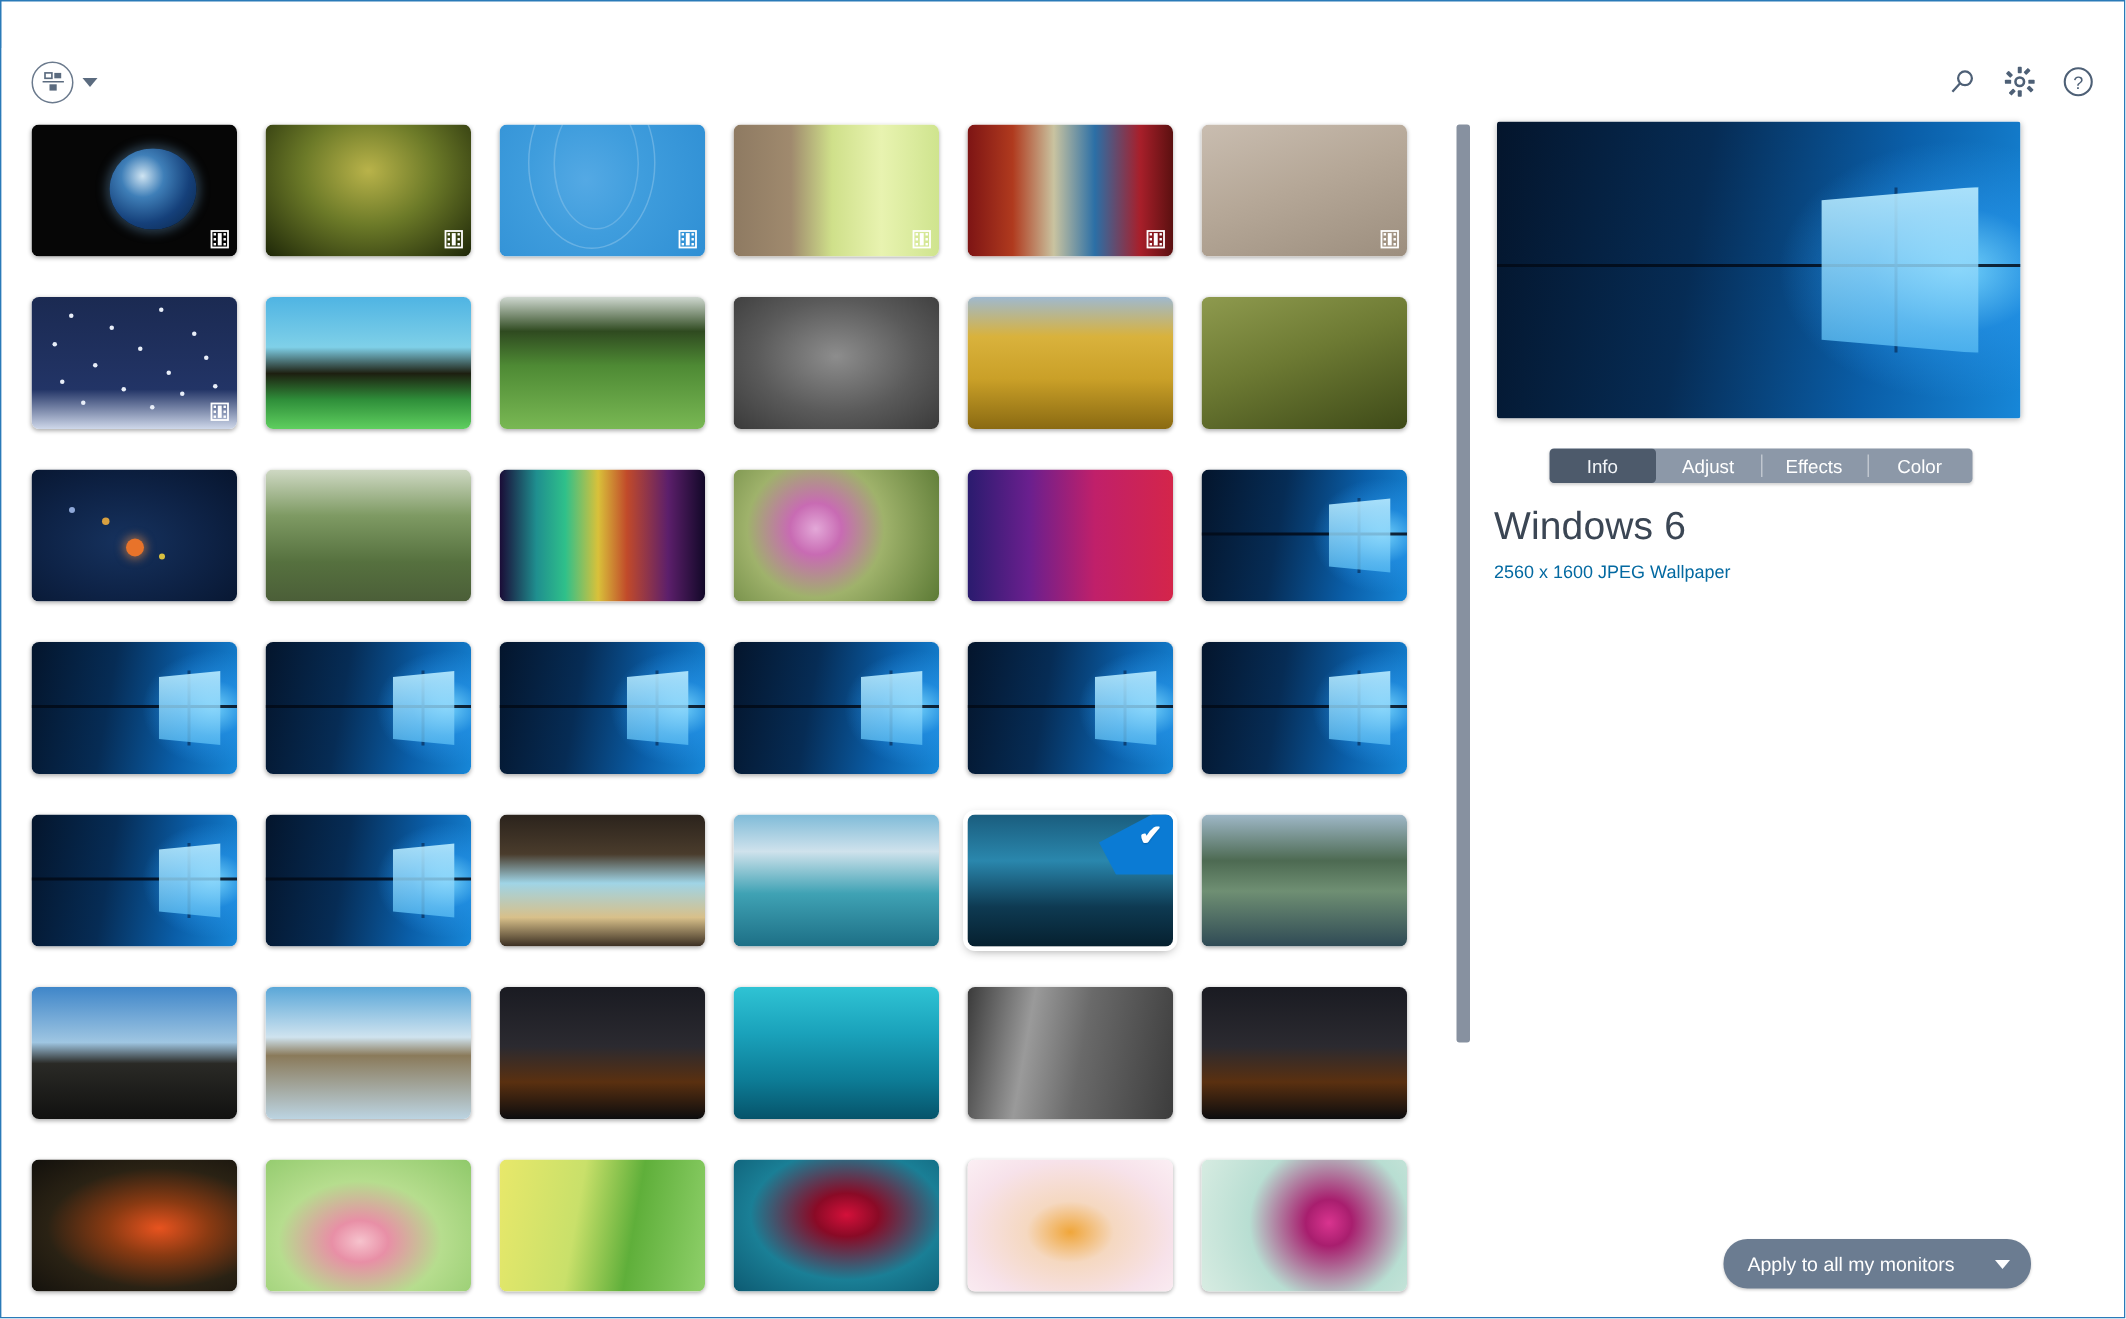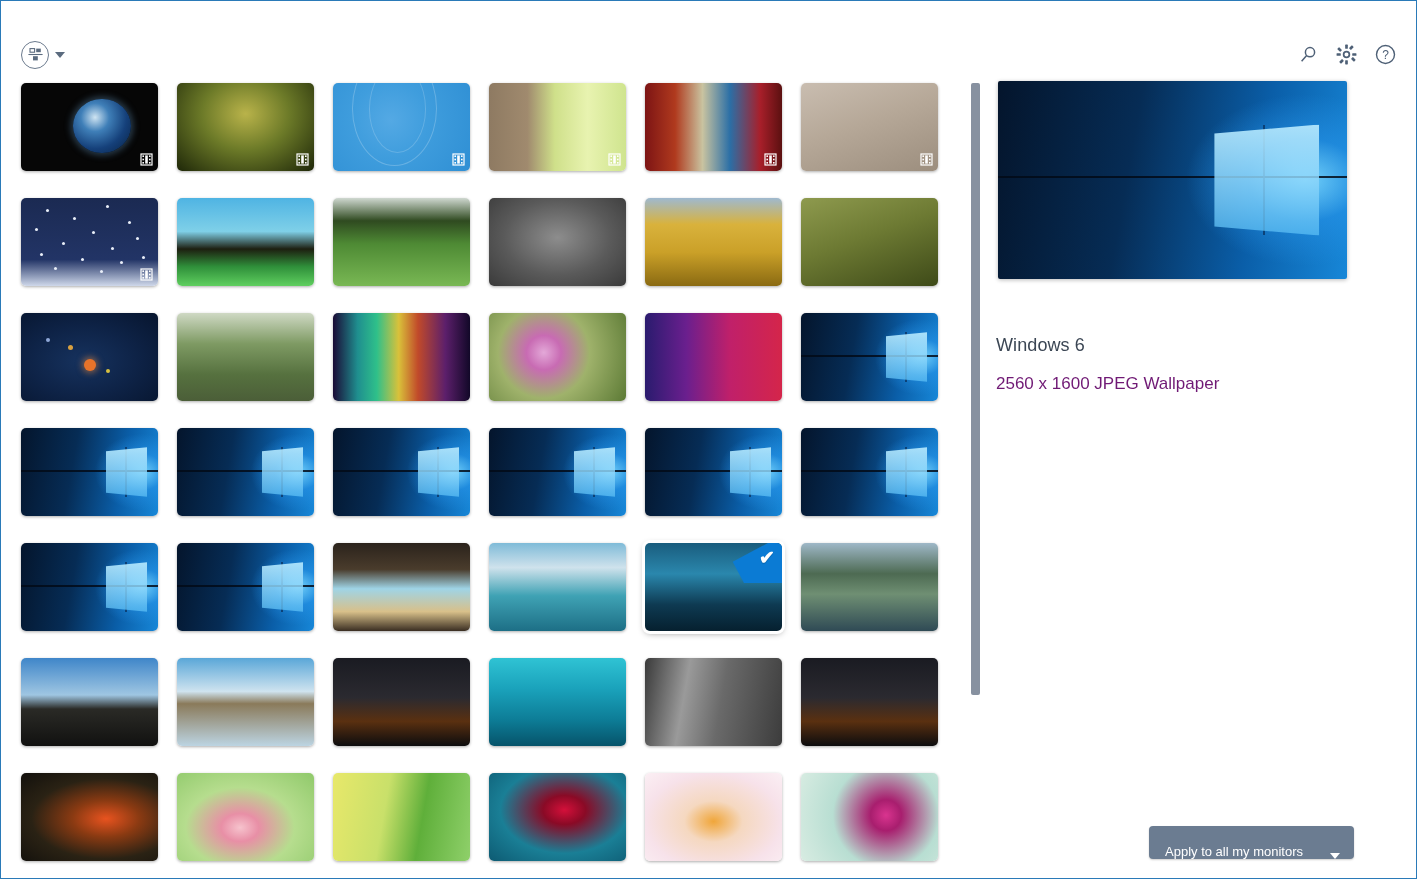--- a/index.html
+++ b/index.html
@@ -164,33 +164,33 @@
   }
   .tab.active {
     background: #4d5a6b;
     border-radius: 3px;
     color: #f2f5f8;
   }
   .tab.active::before { display: none; }
   .tab.active + .tab::before { display: none; }
   .dream-title {
     position: absolute; top: 258px; left: 7px;
-    font-size: 18px; color: #3b4654; font-weight: normal;
+    font-size: 26px; color: #3b4654; font-weight: normal;
     letter-spacing: .1px;
   }
   .dream-meta {
     position: absolute; top: 297px; left: 7px;
-    font-size: 17px; color: #701a75;
+    font-size: 12px; color: #0369a1;
   }
   .apply-btn {
     position: absolute; left: 160px; top: 749px;
     height: 33px; min-width: 205px;
     background: #6b7c91;
-    border-radius: 4px;
-    display: flex; align-items: flex-end;
+    border-radius: 16px;
+    display: flex; align-items: center;
     box-shadow: 0 1px 2px rgba(0,0,0,.2);
     cursor: pointer;
   }
   .apply-label {
     display: flex; align-items: center; padding: 0 16px;
     color: #ffffff; font-size: 13px;
   }
   .apply-split {
     width: 1px; background: rgba(255,255,255,.5); margin: 6px 0;
   }
@@ -574,20 +574,34 @@
       </div>
     </div>
 
     <div class="side-pane">
       <div class="preview w10">
         <div class="pane-split">
             <i class="v"></i>
           </div>
       </div>
 
+      <div class="tabs" id="tabs">
+          <div class="tab active">
+            <span>Info</span>
+          </div>
+          <div class="tab">
+            <span>Adjust</span>
+          </div>
+          <div class="tab">
+            <span>Effects</span>
+          </div>
+          <div class="tab">
+            <span>Color</span>
+          </div>
+        </div>
 
       <div class="dream-title">Windows 6</div>
       <div class="dream-meta">2560 x 1600 JPEG Wallpaper</div>
 
       <div class="apply-btn">
         <div class="apply-label">Apply to all my monitors</div>
         <div class="apply-split"></div>
         <div class="apply-arrow">
             <i></i>
           </div>

